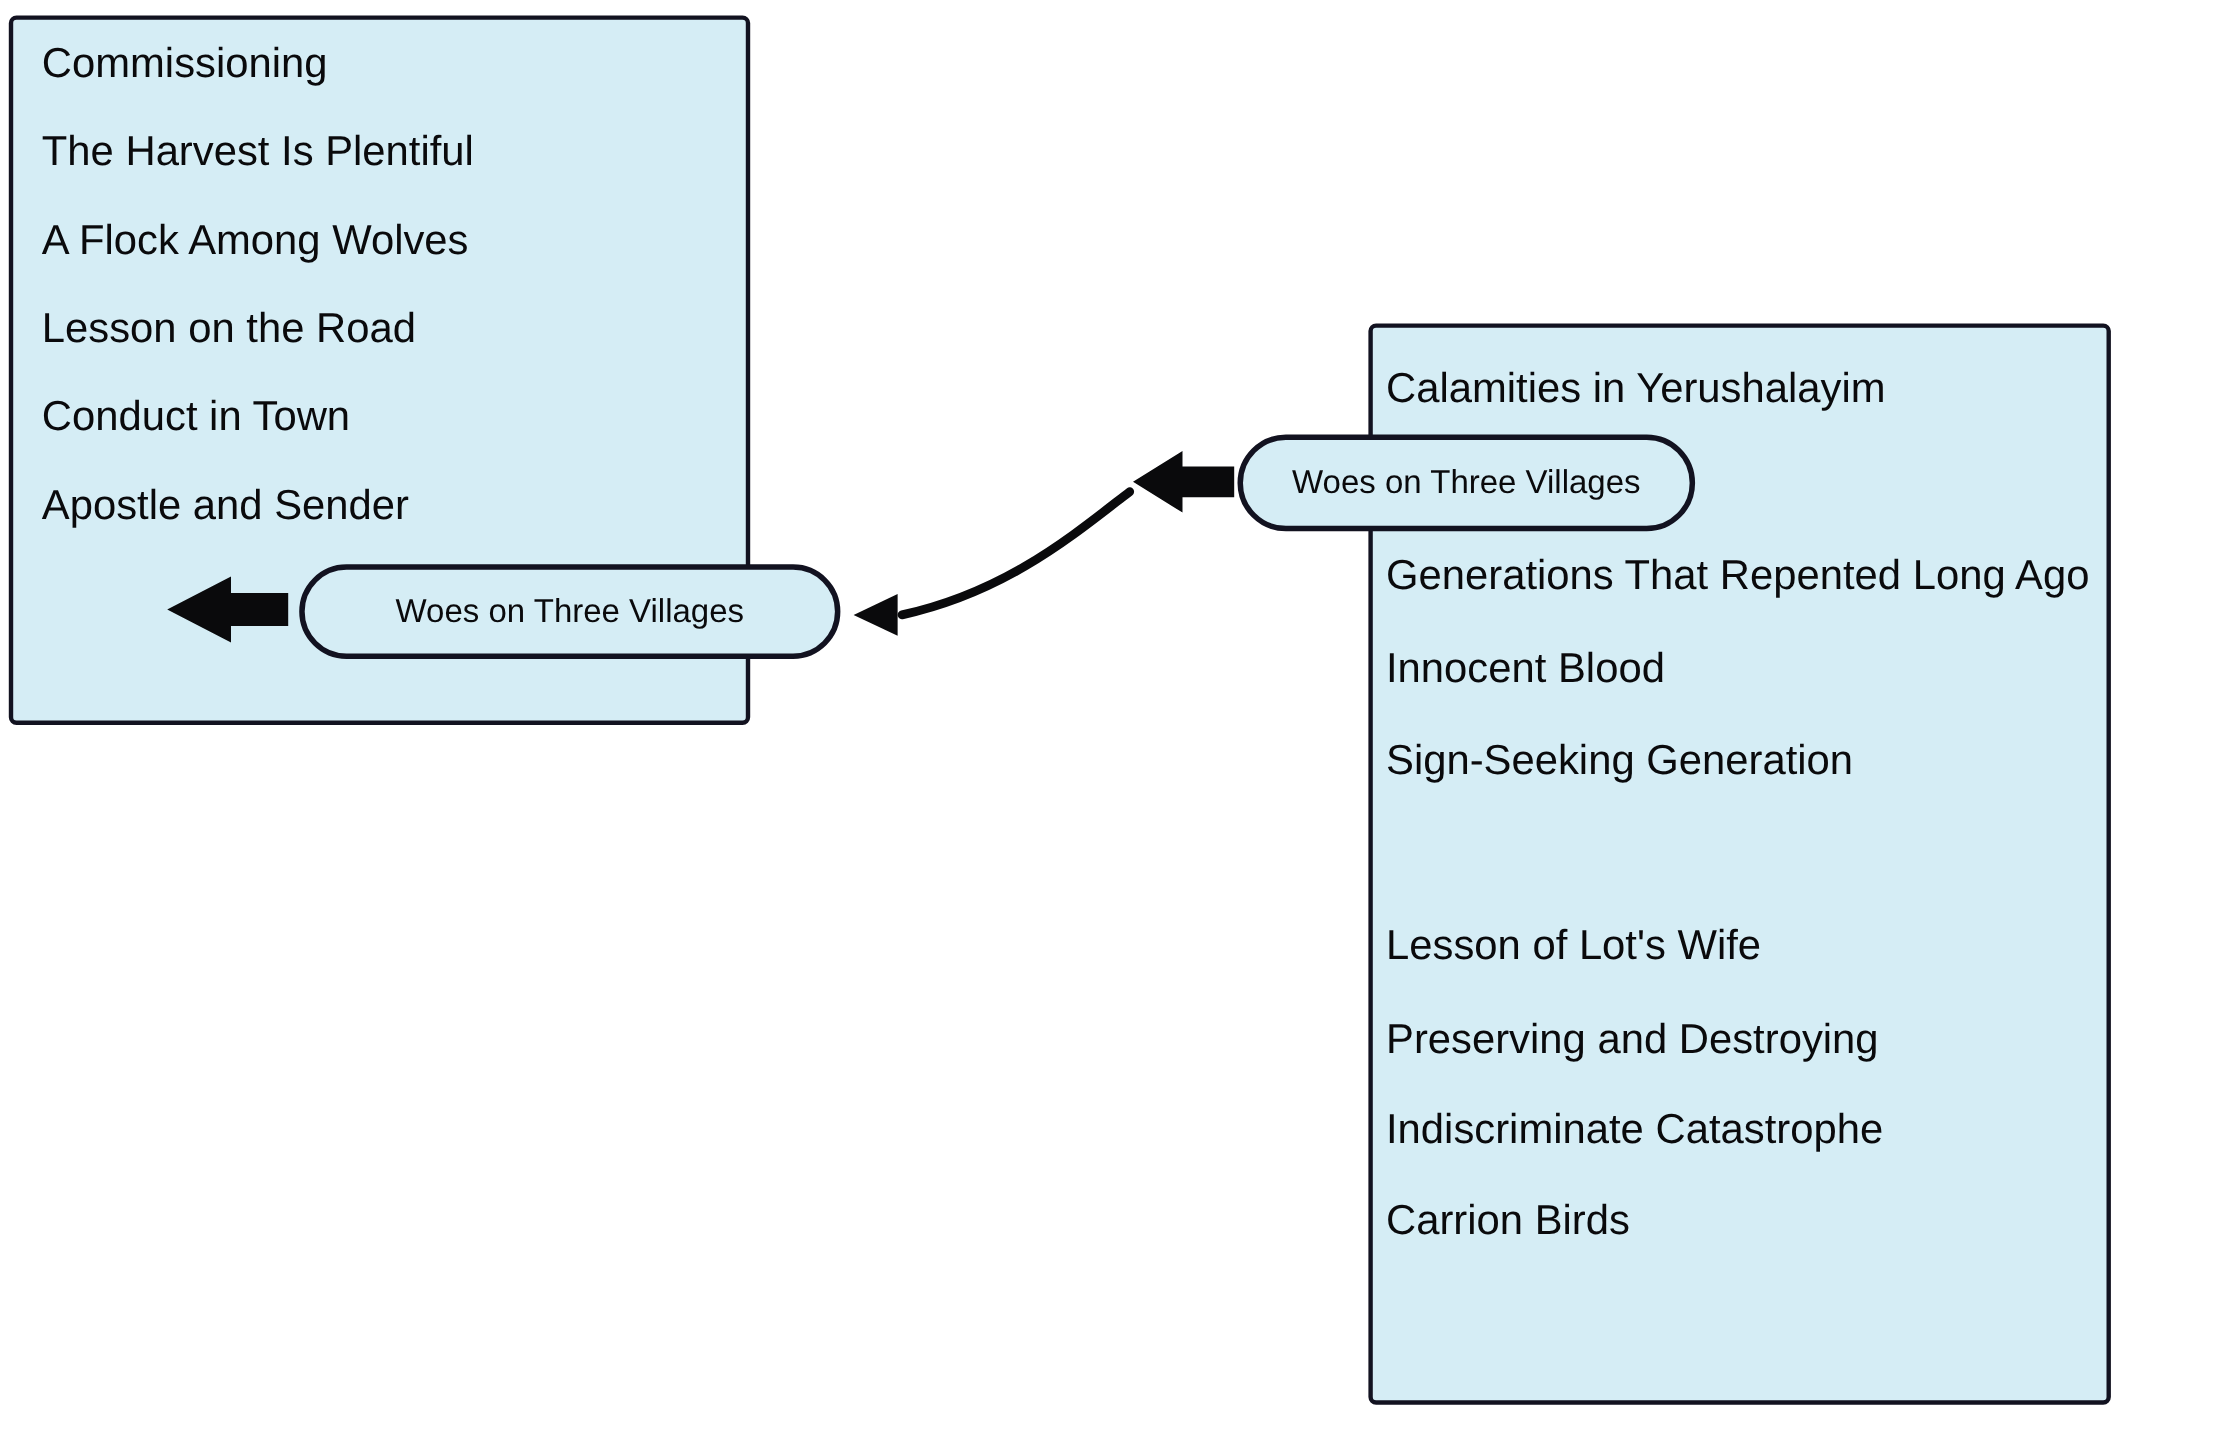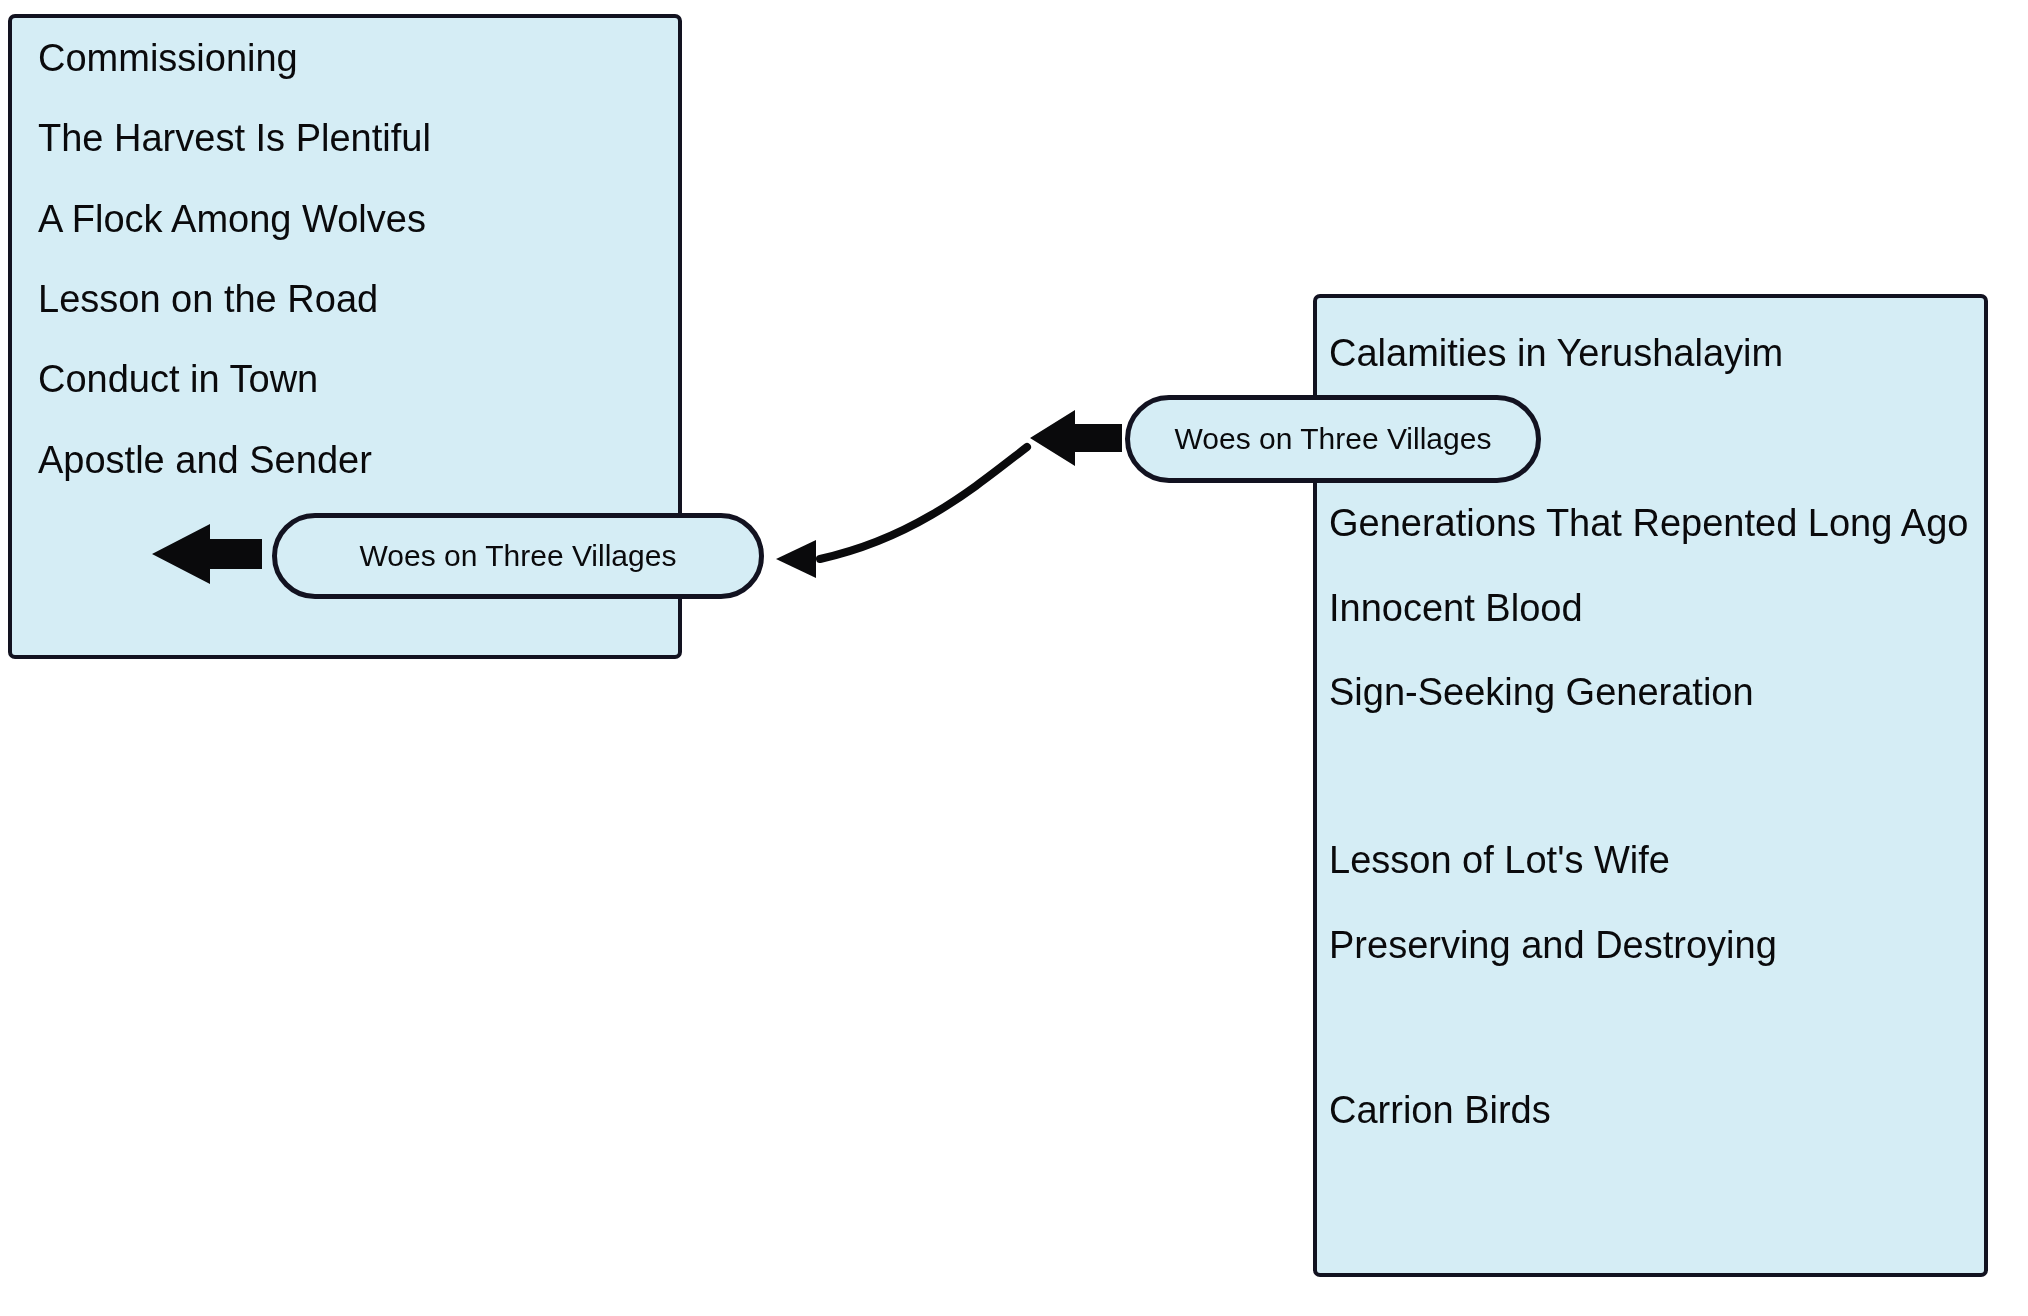--- a/index.html
+++ b/index.html
@@ -22,21 +22,21 @@
     background: var(--background);
     overflow: hidden;
   }
   .box {
     position: absolute;
     background: var(--box-fill);
     border: 4px solid var(--box-border);
     border-radius: 7px;
   }
   .box-left  { left: 8px;    top: 14px;  width: 674px; height: 645px; }
-  .box-right { left: 1313px; top: 294px; width: 675px; height: 983px; }
+  .box-right { left: 1244px; top: 294px; width: 675px; height: 983px; }
   .item {
     position: absolute;
     font-size: 38px;
     line-height: 42px;
     white-space: nowrap;
     color: var(--text);
   }
   .box-left  .item { left: 26px; }
   .box-right .item { left: 12px; }
   .pill {
@@ -77,20 +77,21 @@
     <div class="item" style="top:421px">Apostle and Sender</div>
   </section>
 
   <section class="box box-right">
     <div class="item" style="top:34px">Calamities in Yerushalayim</div>
     <div class="item" style="top:204px">Generations That Repented Long Ago</div>
     <div class="item" style="top:289px">Innocent Blood</div>
     <div class="item" style="top:373px">Sign-Seeking Generation</div>
     <div class="item" style="top:541px">Lesson of Lot's Wife</div>
     <div class="item" style="top:626px">Preserving and Destroying</div>
+    <div class="item" style="top:708px">Indiscriminate Catastrophe</div>
     <div class="item" style="top:791px">Carrion Birds</div>
   </section>
 
   <svg class="arrow" style="left:150px; top:522px" width="114" height="64" viewBox="0 0 114 64">
     <polygon class="arrow-shape" points="2,32 60,2 60,17 112,17 112,47 60,47 60,62"></polygon>
   </svg>
 
   <div class="pill pill-left">
     <span>Woes on Three Villages</span>
   </div>

